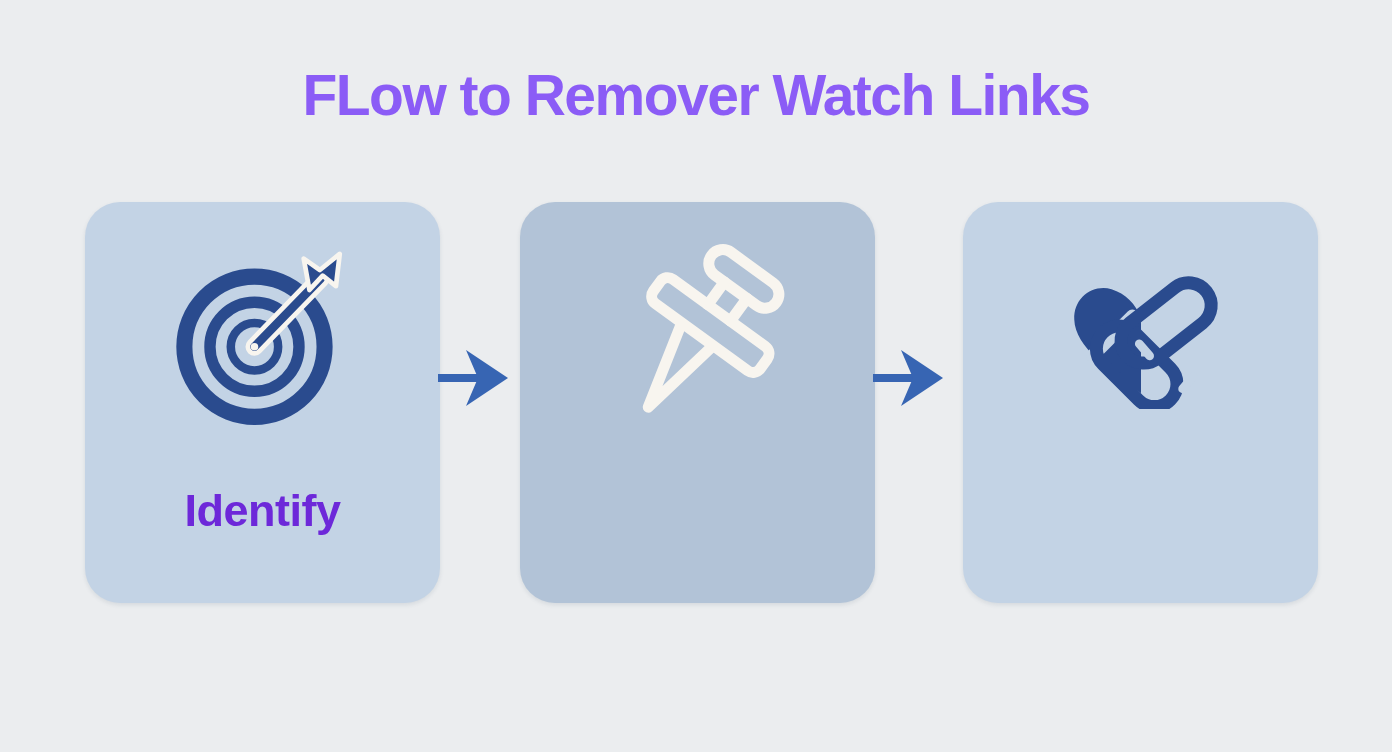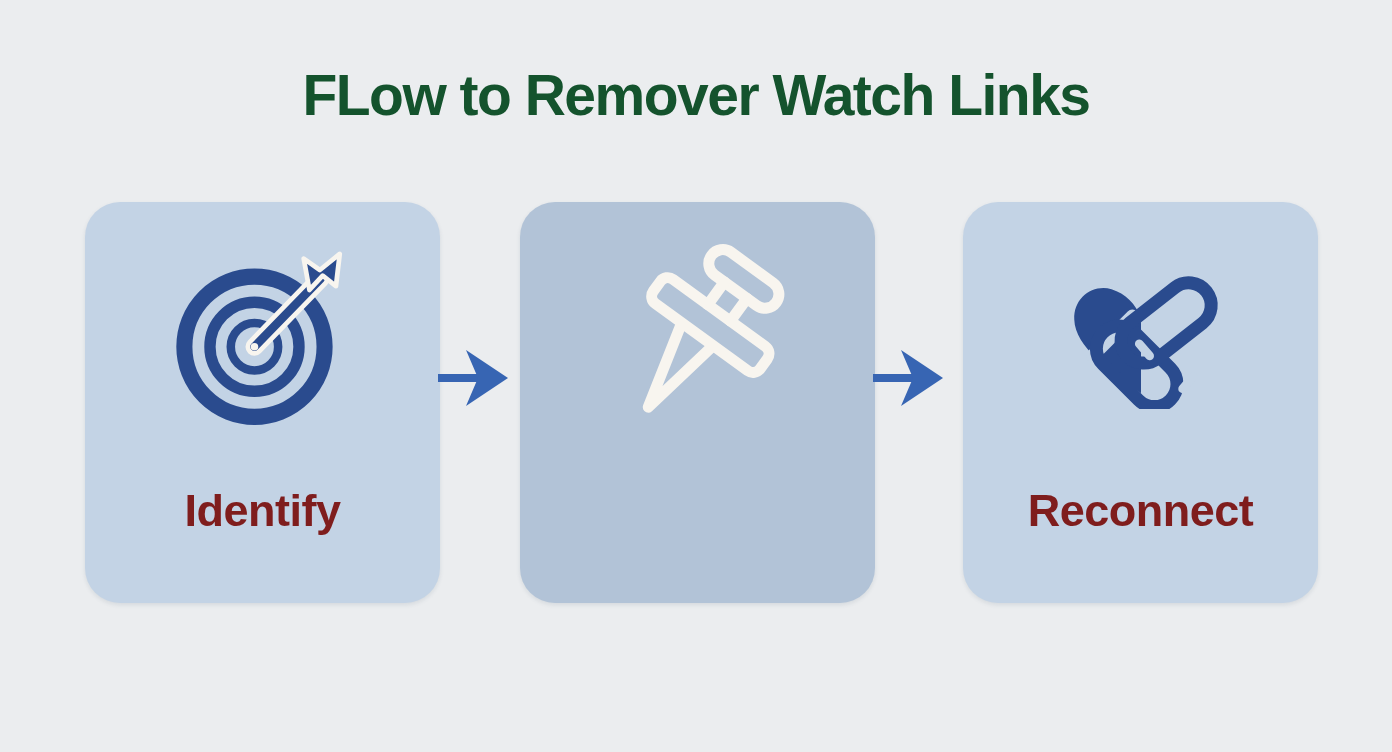--- a/index.html
+++ b/index.html
@@ -19,21 +19,21 @@
   }
   .title {
     position: absolute;
     top: 62px;
     left: 0;
     width: 100%;
     text-align: center;
     font-size: 57px;
     font-weight: 700;
     letter-spacing: -1.5px;
-    color: #14532d;
+    color: #8b5cf6;
   }
   .card {
     position: absolute;
     top: 202px;
     width: 355px;
     height: 401px;
     border-radius: 35px;
     background: #c3d3e5;
     box-shadow: 0 2px 4px rgba(60,80,110,0.12);
     display: flex;
@@ -46,21 +46,21 @@
   .icon-slot {
     height: 280px;
     display: flex;
     align-items: center;
     justify-content: center;
   }
   .card-label {
     font-size: 45px;
     font-weight: 700;
     letter-spacing: -0.5px;
-    color: #7f1d1d;
+    color: #6d28d9;
     line-height: 1;
     margin-top: 6px;
   }
   .flow-arrow {
     position: absolute;
     top: 346px;
   }
   .flow-arrow.a1 { left: 438px; }
   .flow-arrow.a2 { left: 873px; }
 </style>
@@ -130,16 +130,15 @@
         <line x1="34" y1="92" x2="80" y2="46" stroke="#c3d3e5" stroke-width="15" stroke-linecap="round"></line>
 
         <rect x="30" y="78" width="110" height="52" rx="26" fill="none" stroke="#2a4b8e" stroke-width="15" transform="rotate(45 85 104)"></rect>
 
         <rect x="60" y="28" width="118" height="52" rx="26" fill="none" stroke="#2a4b8e" stroke-width="15" transform="rotate(-38 119 54)"></rect>
 
         <line x1="100" y1="92" x2="88" y2="78" stroke="#c3d3e5" stroke-width="10" stroke-linecap="round"></line>
         <line x1="150" y1="116" x2="138" y2="130" stroke="#c3d3e5" stroke-width="10" stroke-linecap="round"></line>
       </svg>
     </div>
-    <div class="card-label">Reconnect</div>
   </div>
 
 </div>
 
 </body></html>

